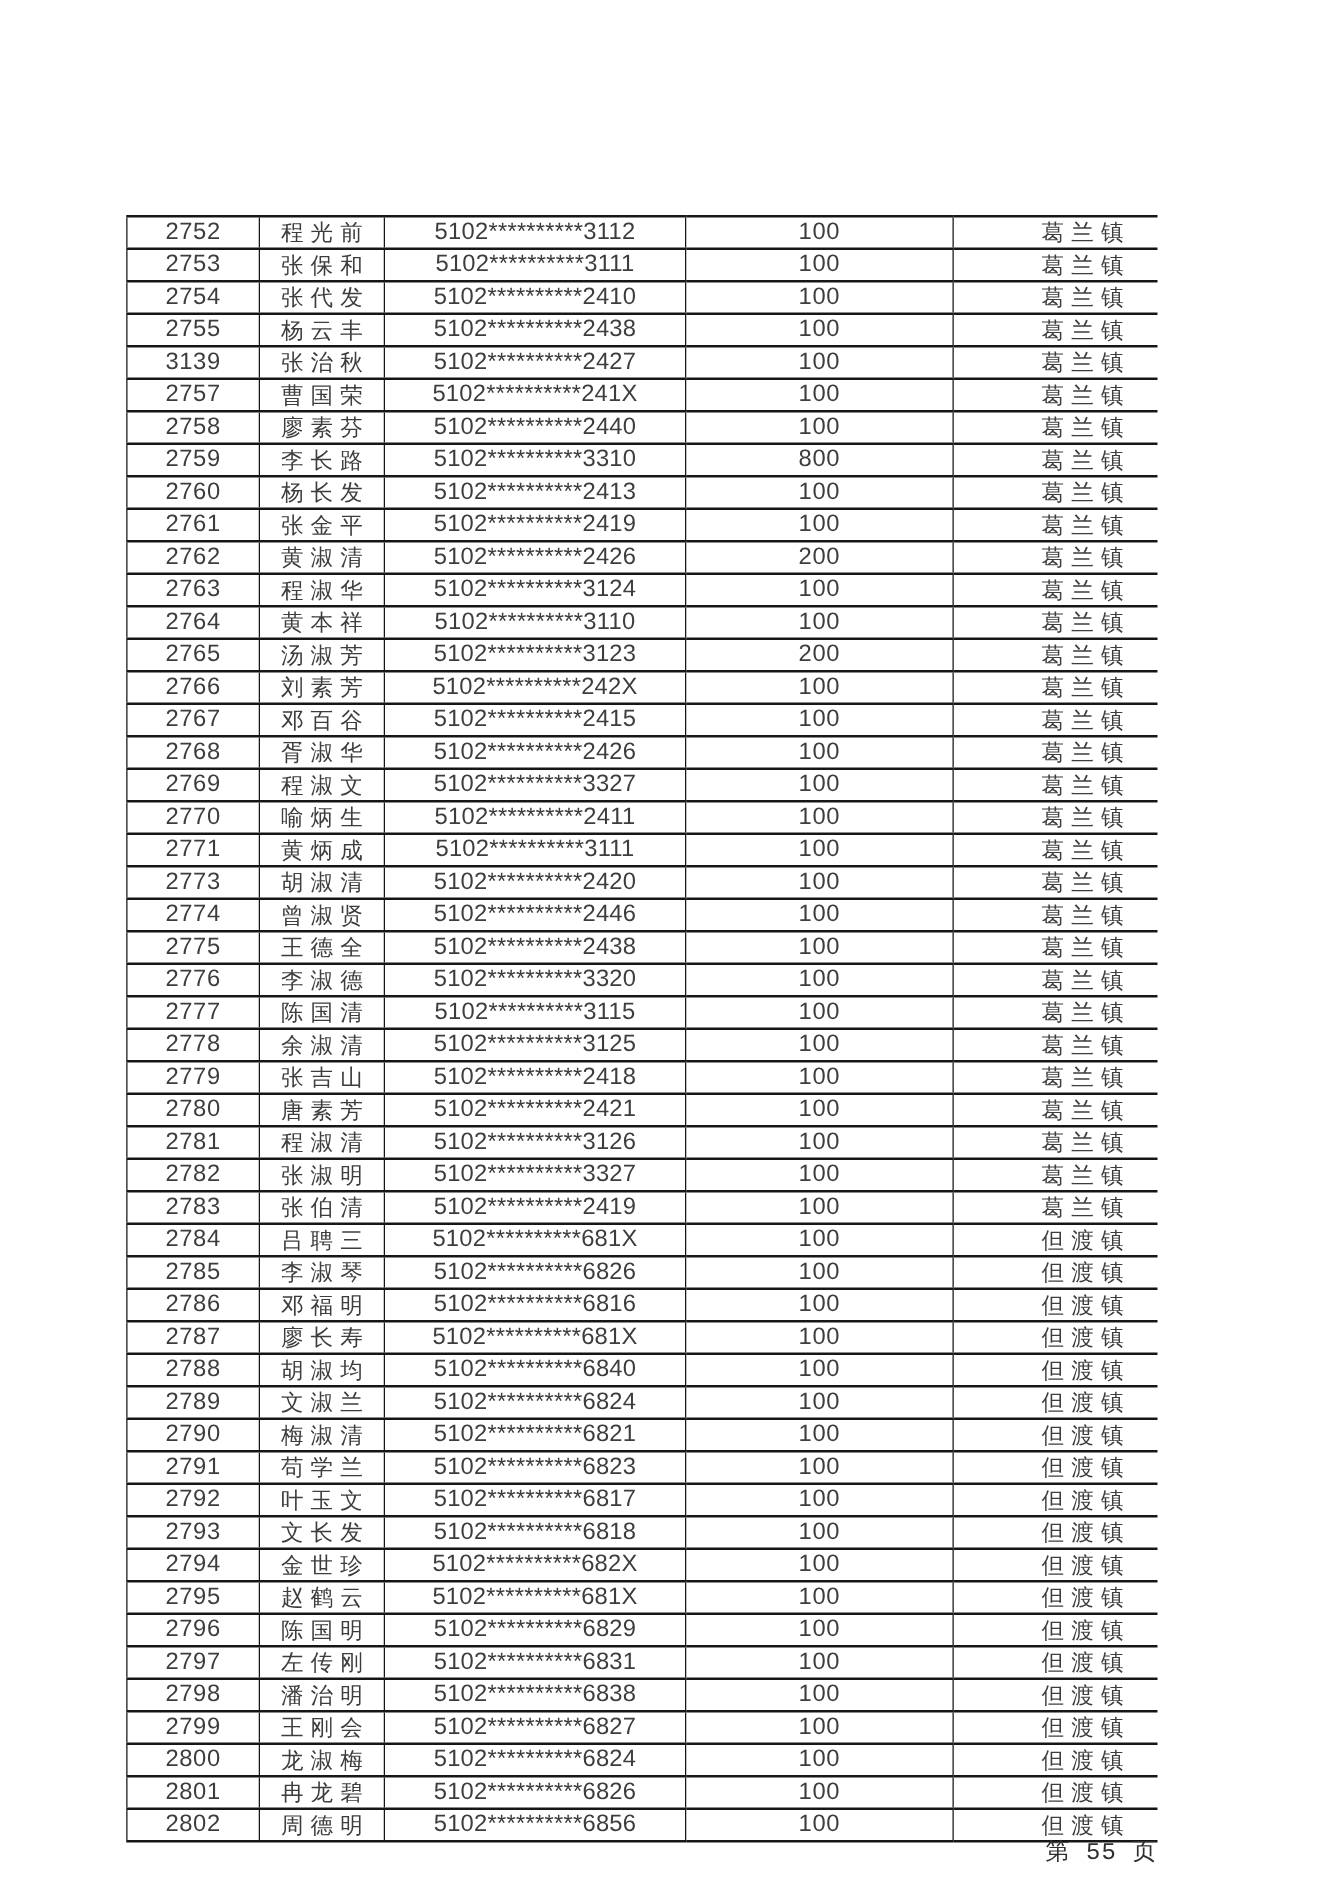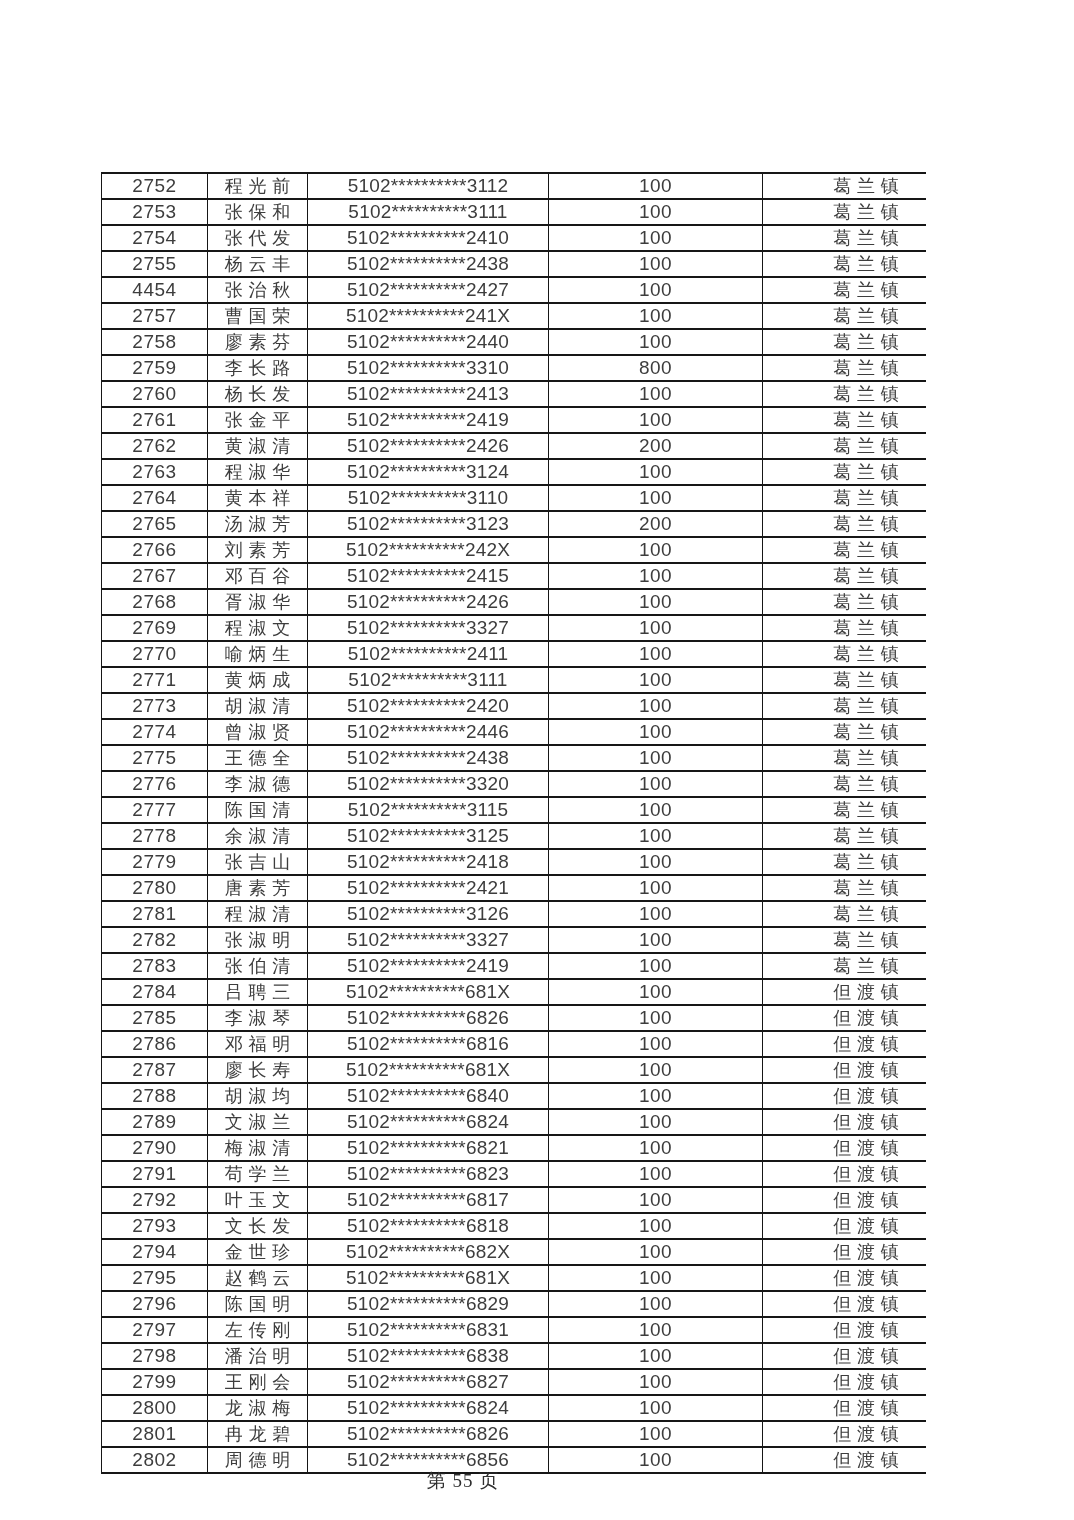--- a/index.html
+++ b/index.html
@@ -55,24 +55,24 @@
     font-family: "Liberation Serif", serif;
     font-size: 18px;
     letter-spacing: 0.32em;
     text-indent: 0.32em; 
   }
   .footer {
     position: absolute;
     left: 0;
     top: 1424px;
     width: 100%;
-    text-align: center;
+    text-align: right;
     color: #2f2f2f;
     font-size: 19px;
-    font-family: Liberation Serif, serif;
+    font-family: Liberation Mono, monospace;
     letter-spacing: 1px;
   }
 </style>
 </head>
 <body>
 
 <div class="page">
 
   <table class="roster">
     <colgroup>
@@ -105,21 +105,21 @@
           <td class="c4">葛兰镇</td>
         </tr>
         <tr>
           <td class="c0">2755</td>
           <td class="c1">杨云丰</td>
           <td class="c2">5102**********2438</td>
           <td class="c3">100</td>
           <td class="c4">葛兰镇</td>
         </tr>
         <tr>
-          <td class="c0">4454</td>
+          <td class="c0">3139</td>
           <td class="c1">张治秋</td>
           <td class="c2">5102**********2427</td>
           <td class="c3">100</td>
           <td class="c4">葛兰镇</td>
         </tr>
         <tr>
           <td class="c0">2757</td>
           <td class="c1">曹国荣</td>
           <td class="c2">5102**********241X</td>
           <td class="c3">100</td>

